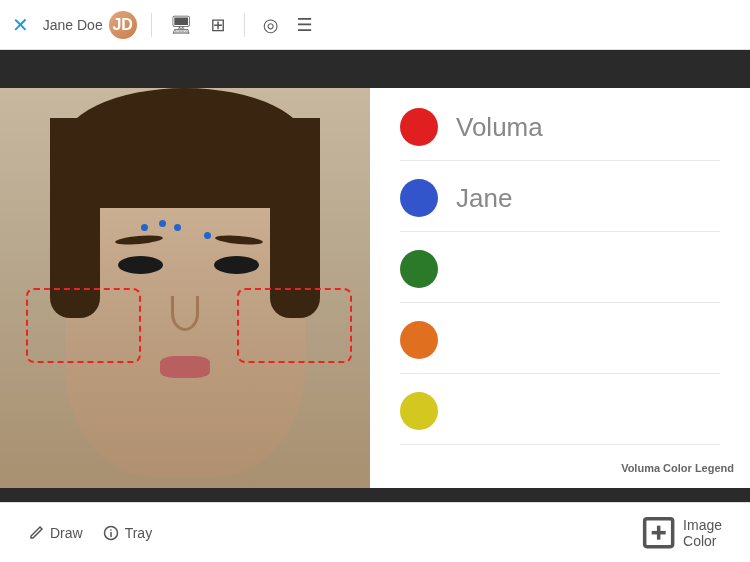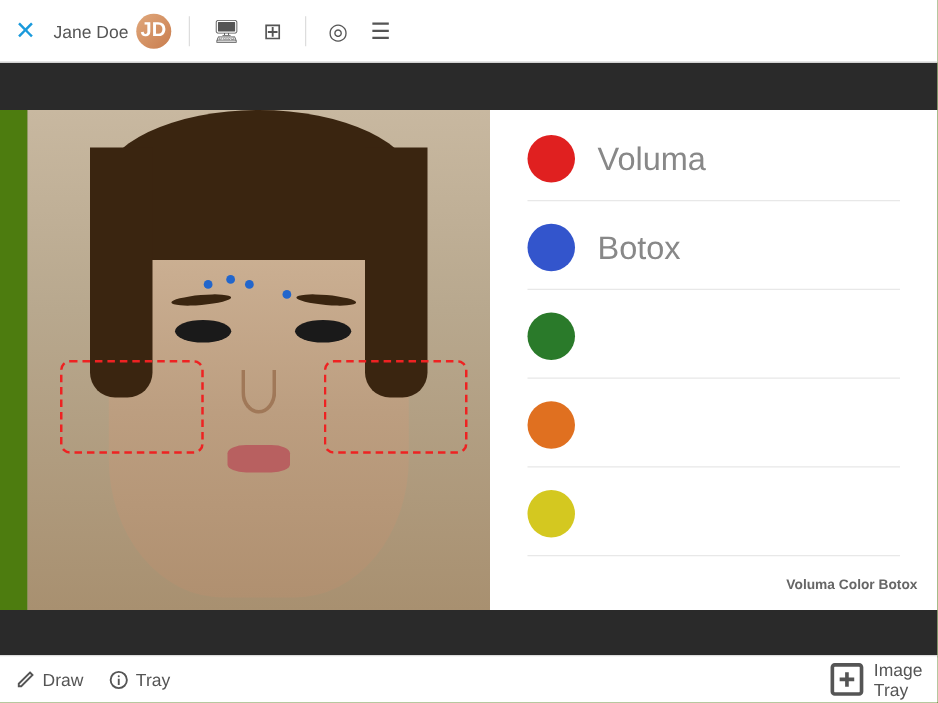--- a/index.html
+++ b/index.html
@@ -76,22 +76,21 @@
     
     #top-bar {
       height: 38px;
       background: #2a2a2a;
     }
 
     
     #main-content {
       display: flex;
       height: 400px;
-      background: #4d7c0f;
-      padding-left: 22px;
+      background: #737373;
     }
 
     
     #image-area {
       width: 370px;
       height: 400px;
       background: #b0a090;
       position: relative;
       overflow: hidden;
       flex-shrink: 0;
@@ -291,24 +290,24 @@
     
     #bottom-bar {
       height: 38px;
       background: #2a2a2a;
     }
 
     
     #footer {
       display: flex;
       align-items: center;
-      height: 38px;
+      height: 60px;
       background: #fff;
       border-top: 1px solid #ddd;
-      padding: 0 12px;
+      padding: 0 28px;
       position: absolute;
       bottom: 0;
       left: 0;
       right: 0;
     }
     .footer-btn {
       display: flex;
       align-items: center;
       gap: 6px;
       color: #555;
@@ -377,38 +376,38 @@
 
   <div id="legend-area">
 
     <div class="legend-item">
       <div class="legend-dot" style="background:#e02020;"></div>
       <span class="legend-label">Voluma</span>
     </div>
 
     <div class="legend-item">
       <div class="legend-dot" style="background:#3355cc;"></div>
-      <span class="legend-label">Botox</span>
+      <span class="legend-label">Jane</span>
     </div>
 
     <div class="legend-item">
       <div class="legend-dot" style="background:#2a7a2a;"></div>
     </div>
 
     <div class="legend-item">
       <div class="legend-dot" style="background:#e07020;"></div>
     </div>
 
     <div class="legend-item">
       <div class="legend-dot" style="background:#d4c820;"></div>
     </div>
 
     <div id="touchmd-watermark">
       <span>Voluma</span>
-      <span style="font-weight:normal;color:#aaa;"> </span><span>Color Botox</span>
+      <span style="font-weight:normal;color:#aaa;"> </span><span>Color Legend</span>
     </div>
   </div>
 </div>
 
 <div id="bottom-bar"></div>
 
 <div id="footer">
   <div class="footer-btn">
     <svg viewBox="0 0 16 16" fill="none" stroke="#555" stroke-width="1.5">
       <path d="M12 2l2 2-9 9H3v-2L12 2z"></path>
@@ -422,15 +421,15 @@
       <circle cx="8" cy="5" r="0.8" fill="#555" stroke="none"></circle>
     </svg>
     <span>Tray</span>
   </div>
   <div id="footer-right">
     <svg viewBox="0 0 16 16" fill="none" stroke="#555" stroke-width="1.5">
       <rect x="2" y="2" width="12" height="12" rx="1"></rect>
       <line x1="8" y1="5" x2="8" y2="11"></line>
       <line x1="5" y1="8" x2="11" y2="8"></line>
     </svg>
-    <span>Image Tray</span>
+    <span>Image Color</span>
   </div>
 </div>
 
 </body></html>

